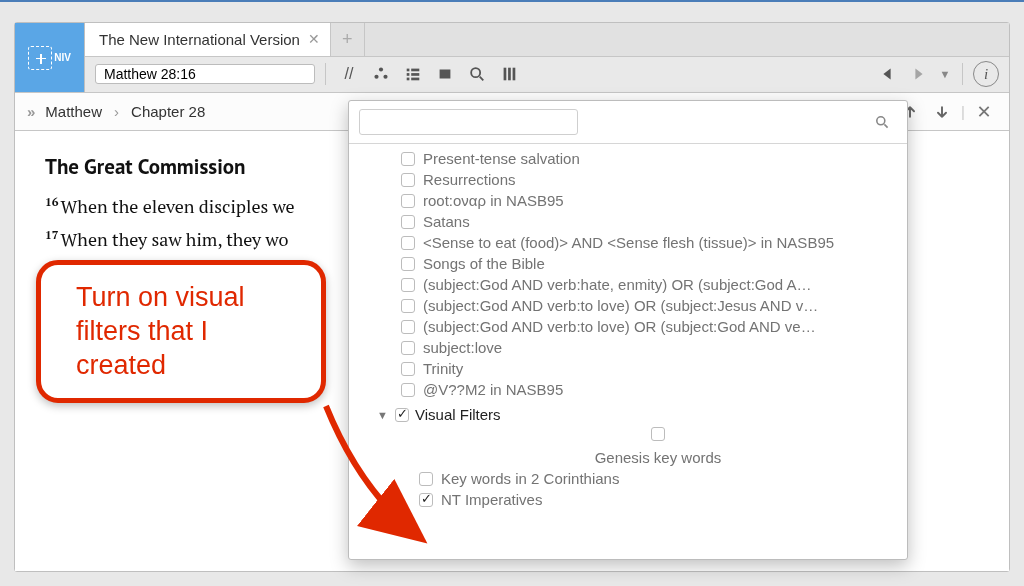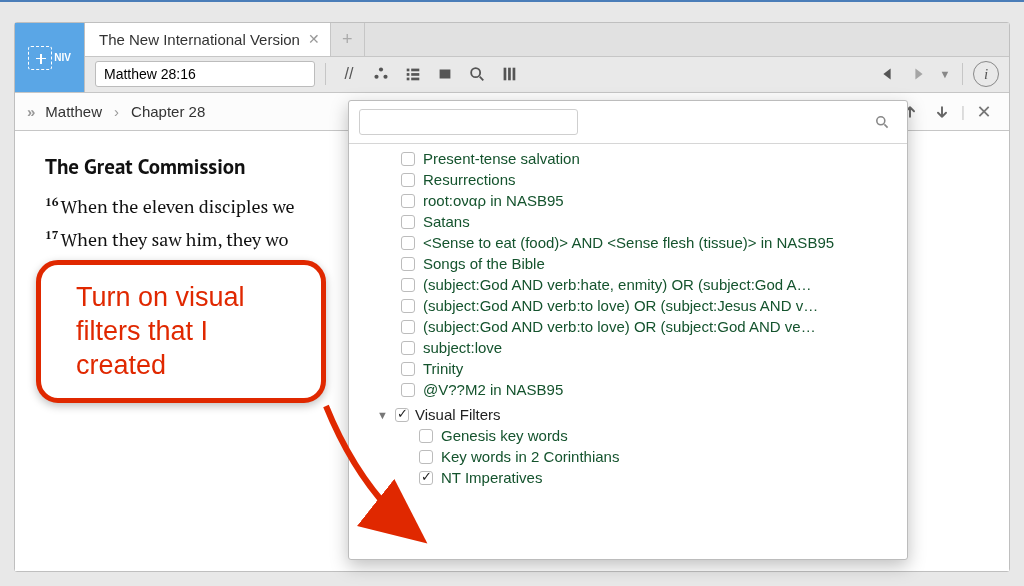--- a/index.html
+++ b/index.html
@@ -69,21 +69,21 @@
   .tab-close { color:#999; font-size:14px; cursor:pointer; }
   .tab-add {
     width:34px; height:100%; display:flex; align-items:center; justify-content:center;
     color:#aaa; font-size:18px; cursor:pointer; border-right:1px solid #c6c6c6;
   }
   .tool-row {
     display:flex; align-items:center; height:36px;
     padding:0 10px; gap:6px; background:#e9e9e9;
   }
   .ref-input {
-    width:220px; height:26px; border:1px solid #bcbcbc;
+    width:220px; height:20px; border:1px solid #bcbcbc;
     border-radius:3px; padding:0 8px; font-size:14px;
     background:#fff;
   }
   .spacer { flex:1; }
   .tool-btn {
     width:26px; height:26px; display:flex; align-items:center; justify-content:center;
     color:#555; cursor:pointer; font-size:16px;
   }
   .tool-btn svg { width:18px; height:18px; }
   .divider-v { width:1px; height:22px; background:#c6c6c6; margin:0 4px; }
@@ -140,21 +140,21 @@
     flex:1; height:26px; border:1px solid #cfcfcf;
     border-radius:3px; padding:0 28px 0 8px; font-size:14px;
   }
   .dd-search .srch { position:relative; flex:1; }
   .dd-search .sicon {
     position:absolute; right:7px; top:5px; color:#888;
   }
   .dd-body { flex:1; overflow-y:auto; padding:4px 0 10px 24px; }
   .dd-item {
     display:flex; align-items:center; gap:8px;
-    padding:2px 10px 2px 28px; font-size:15px; color:#14532d;
+    padding:2px 10px 2px 28px; font-size:15px; color:#737373;
     cursor:pointer;
     white-space:nowrap; overflow:hidden; text-overflow:ellipsis;
   }
   .dd-group {
     display:flex; align-items:center; gap:6px;
     padding:6px 10px 2px 4px; font-size:15px; color:#222;
     font-weight:400;
   }
   .tri { color:#777; font-size:11px; width:12px; display:inline-block; }
   .chk {
@@ -357,21 +357,21 @@
       </div>
       <div class="dd-item">
         <span class="chk"></span>
         <span>@V??M2 in NASB95</span>
       </div>
       <div class="dd-group">
         <span class="tri">▼</span>
         <span class="chk checked"></span>
         <span>Visual Filters</span>
       </div>
-      <div class="dd-item" style="padding-left: 46px;">
+      <div class="dd-item" style="padding-left: 46px; flex-direction: column;">
         <span class="chk"></span>
         <span>Genesis key words</span>
       </div>
       <div class="dd-item" style="padding-left: 46px;">
         <span class="chk"></span>
         <span>Key words in 2 Corinthians</span>
       </div>
       <div class="dd-item" style="padding-left: 46px;">
         <span class="chk checked"></span>
         <span>NT Imperatives</span>

